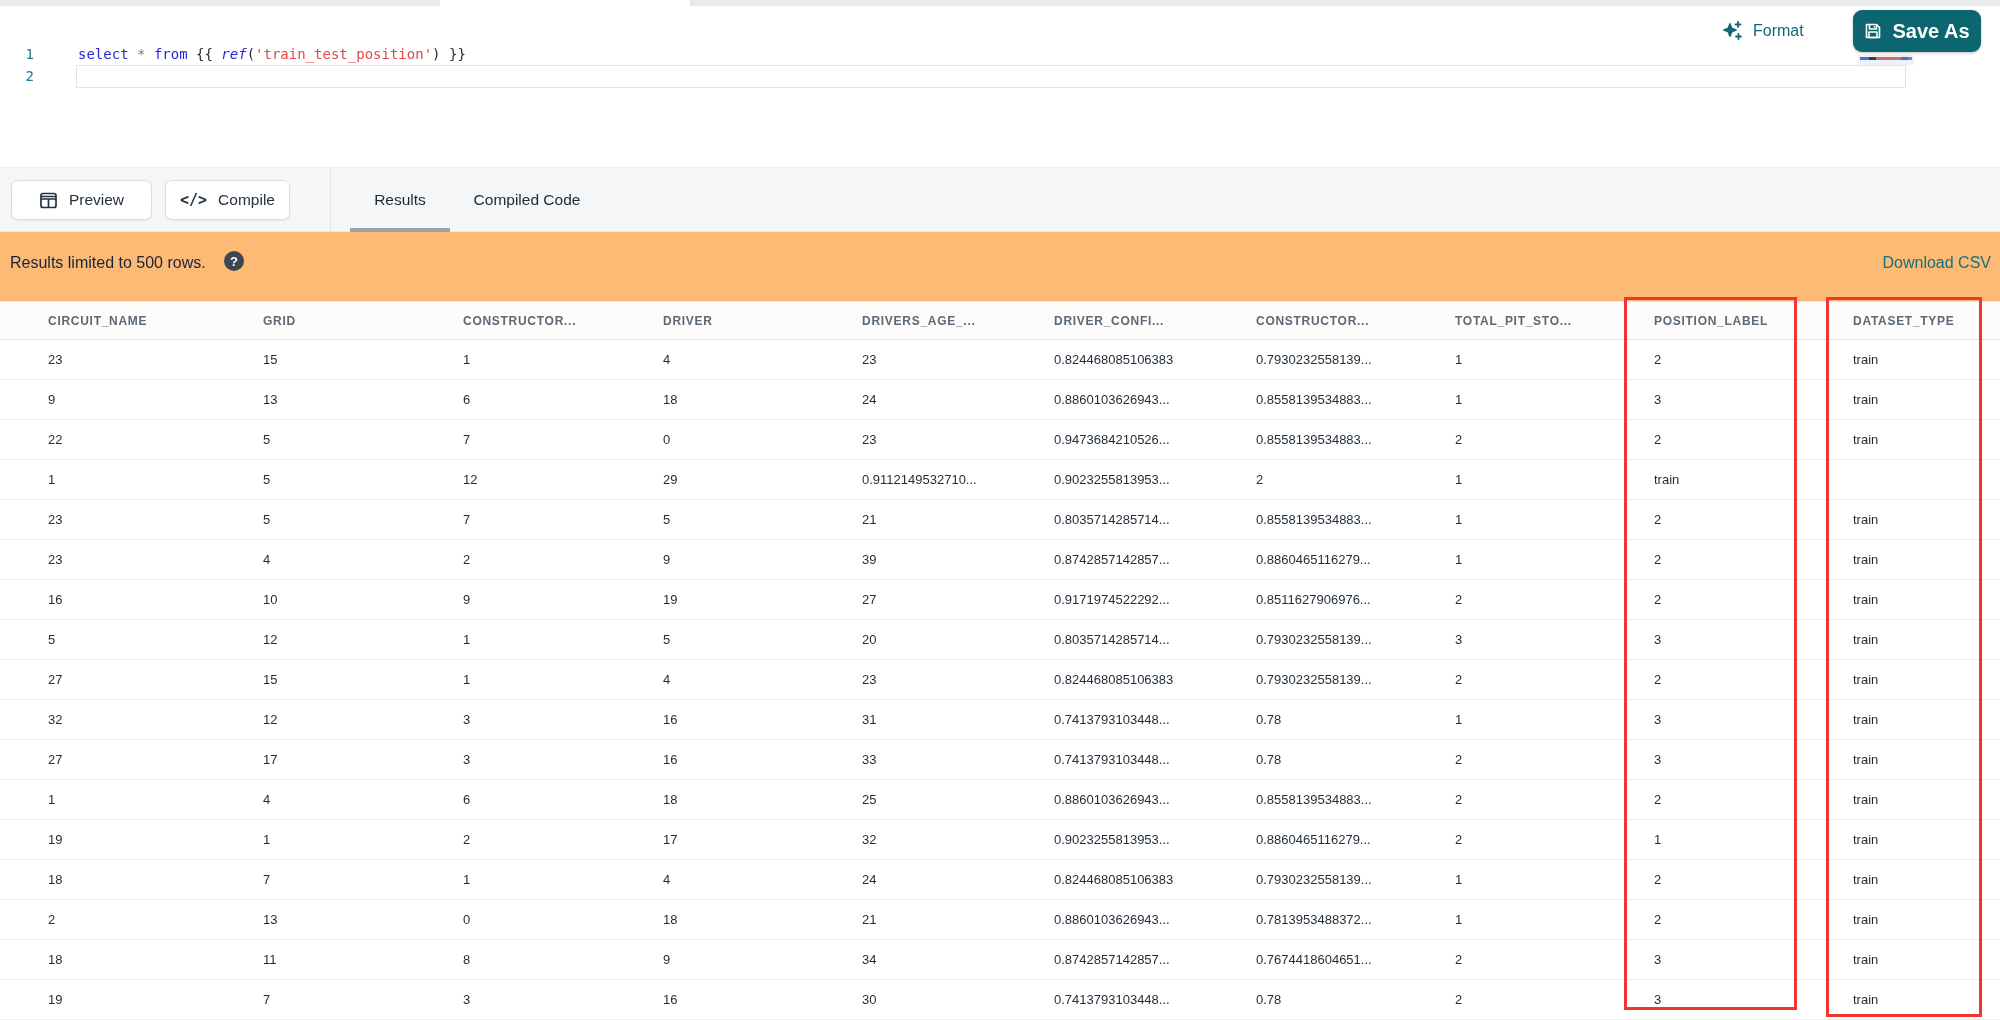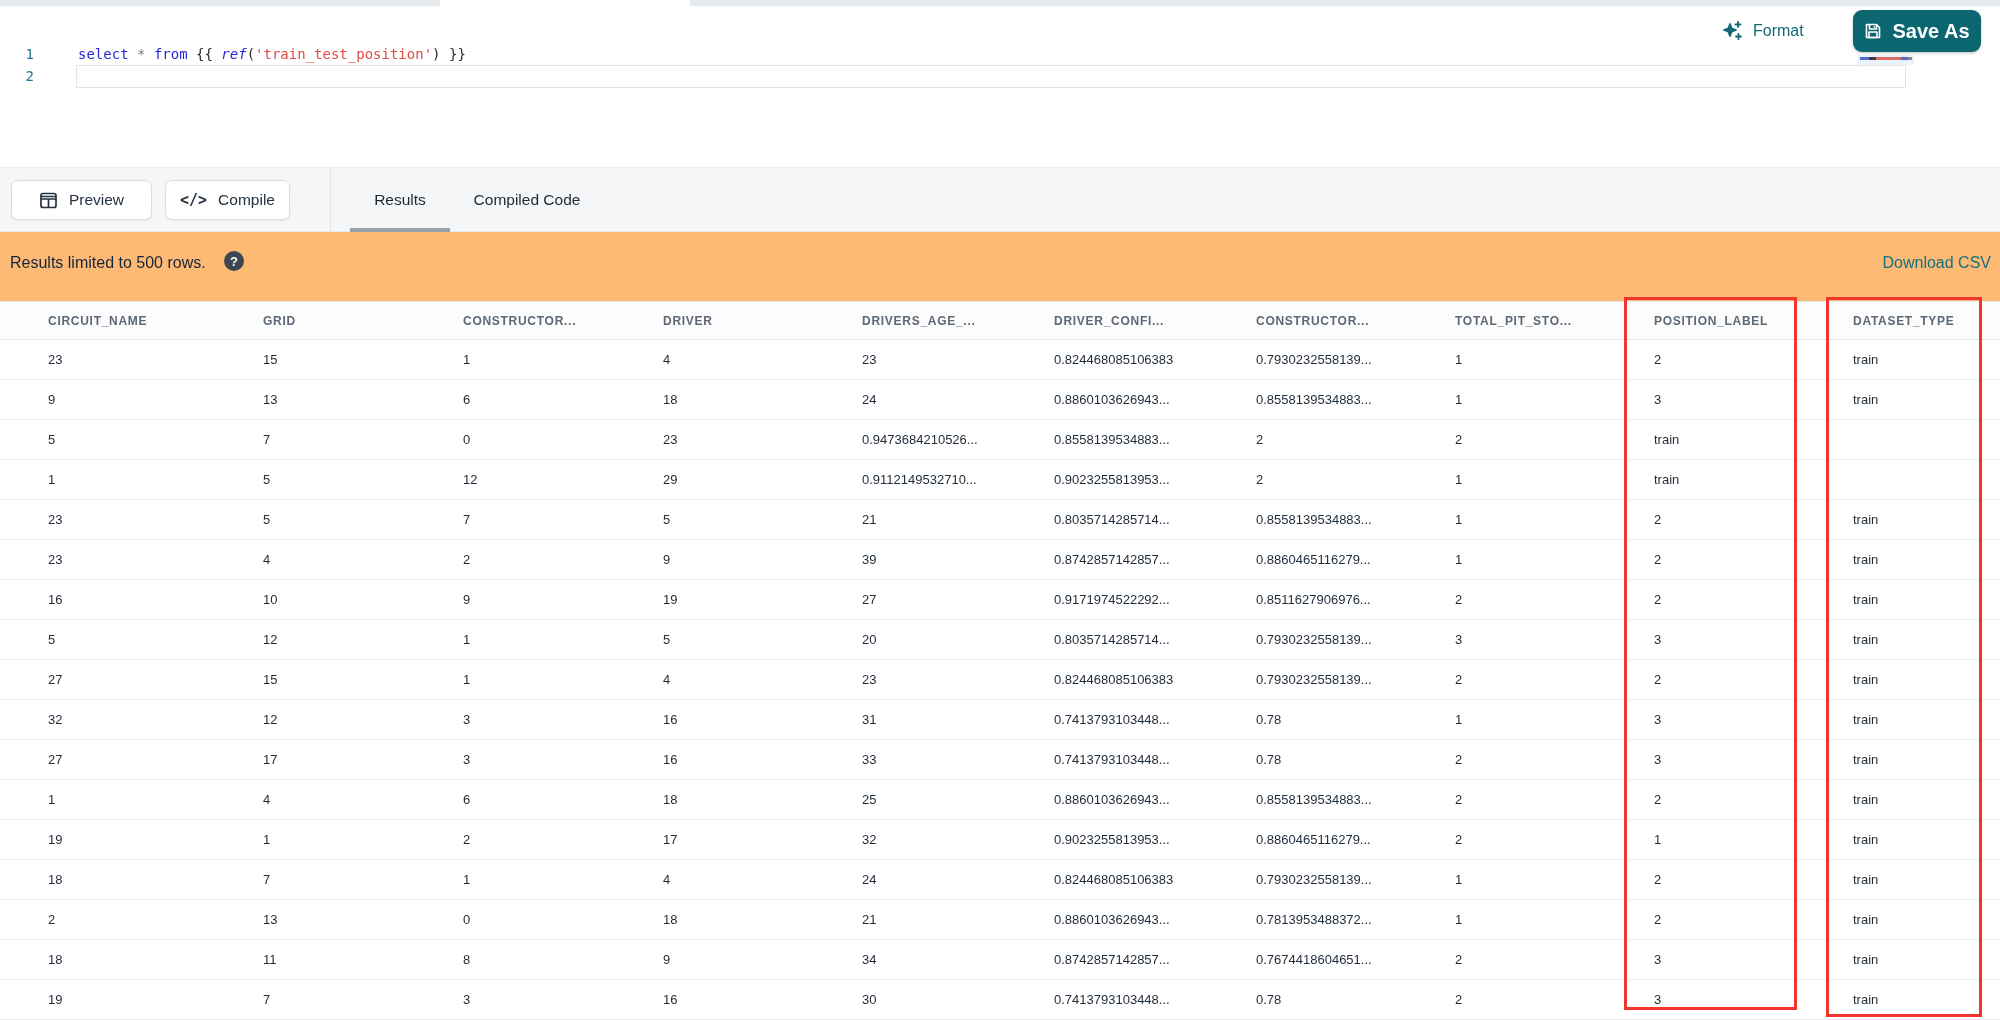--- a/index.html
+++ b/index.html
@@ -175,20 +175,21 @@
         <div class="tcell">6</div>
         <div class="tcell">18</div>
         <div class="tcell">24</div>
         <div class="tcell">0.8860103626943...</div>
         <div class="tcell">0.8558139534883...</div>
         <div class="tcell">1</div>
         <div class="tcell">3</div>
         <div class="tcell">train</div>
       </div>
       <div class="trow">
+        <div class="tcell">22</div>
         <div class="tcell">5</div>
         <div class="tcell">7</div>
         <div class="tcell">0</div>
         <div class="tcell">23</div>
         <div class="tcell">0.9473684210526...</div>
         <div class="tcell">0.8558139534883...</div>
         <div class="tcell">2</div>
         <div class="tcell">2</div>
         <div class="tcell">train</div>
       </div>

